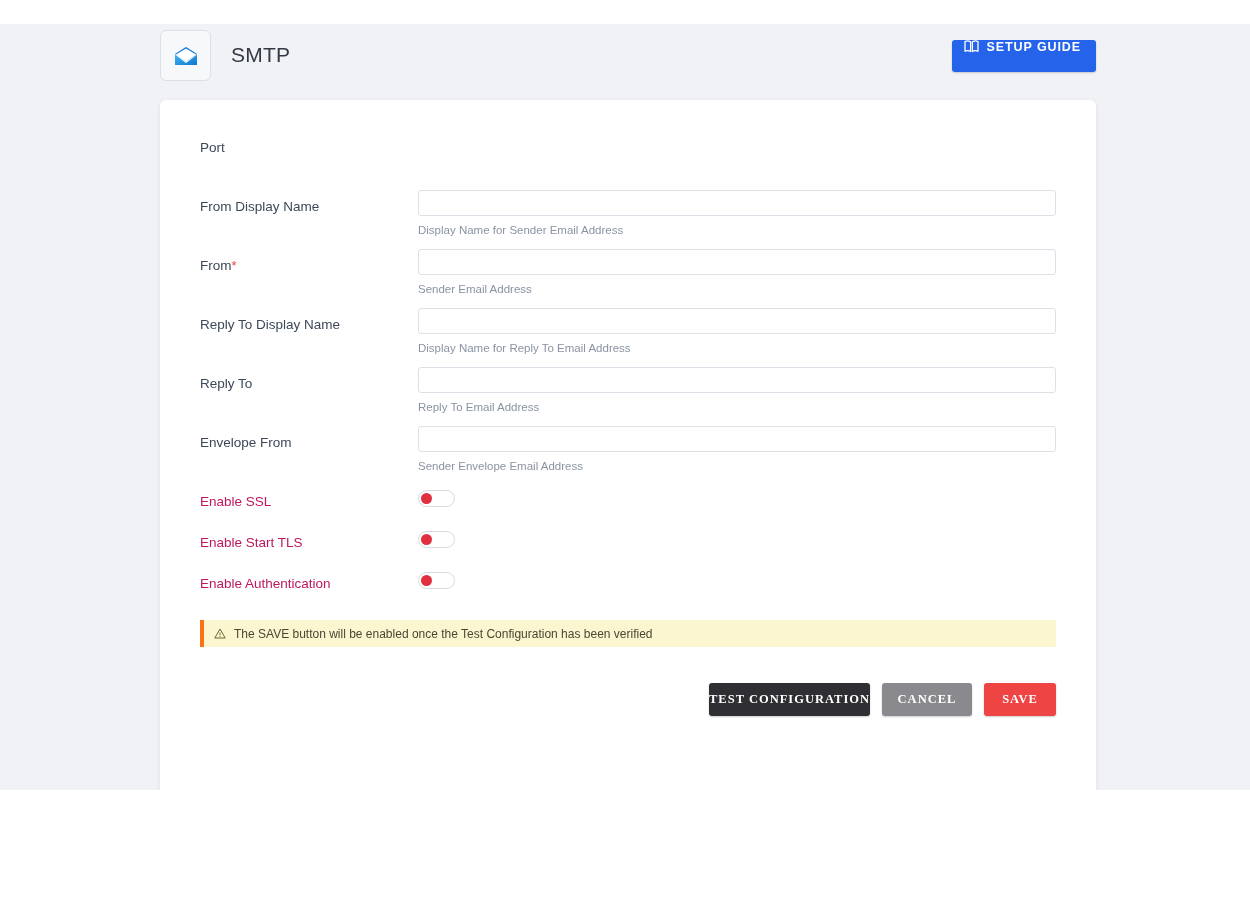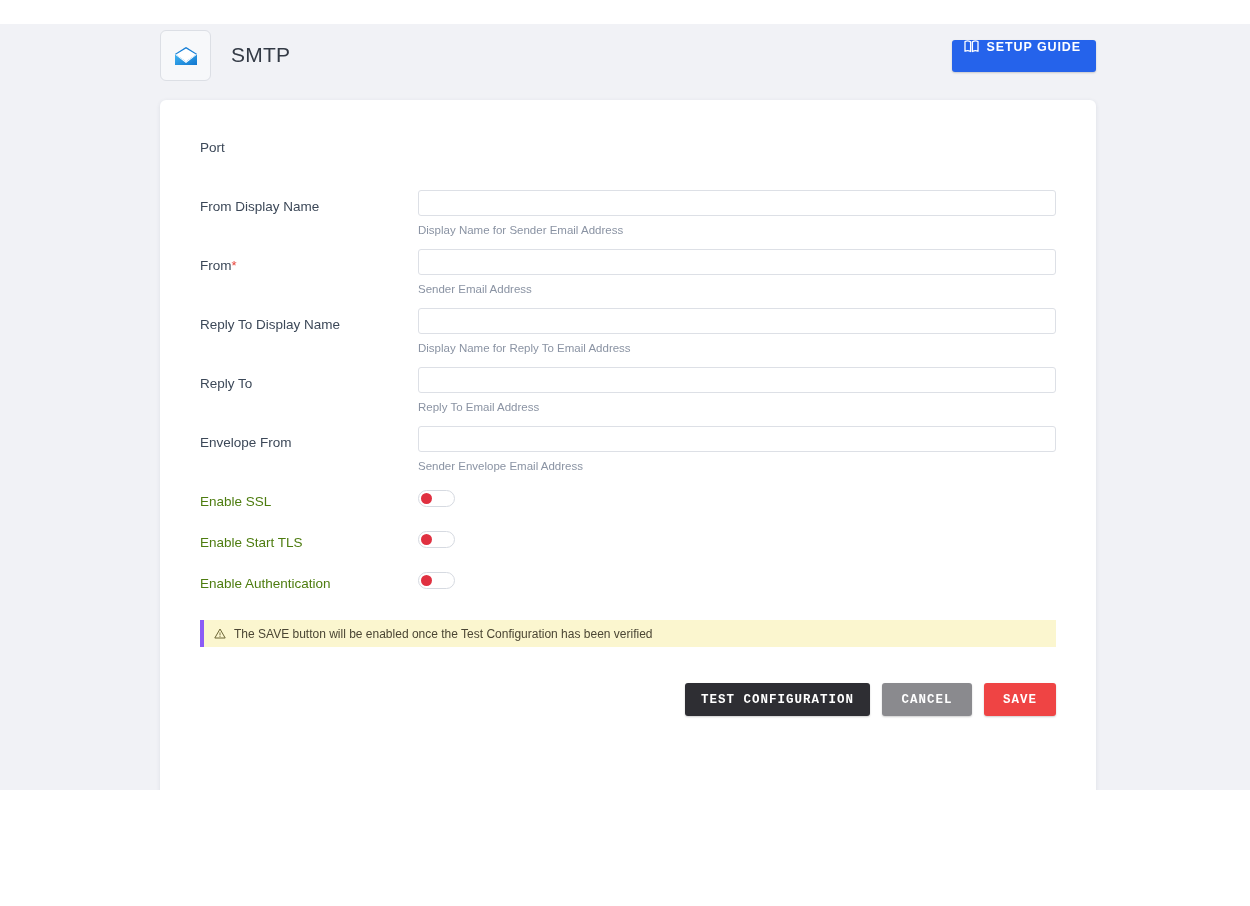--- a/index.html
+++ b/index.html
@@ -129,21 +129,21 @@
   
   .trow {
     position: relative;
     height: 41px;
   }
   .trow .label {
     position: absolute;
     left: 0; top: 8px;
     width: 210px;
     font-size: 13.5px;
-    color: #4d7c0f;
+    color: #be185d;
     line-height: 18px;
   }
   .toggle {
     position: absolute;
     left: 218px; top: 5px;
     width: 37px; height: 17px;
     background: #ffffff;
     border: 1px solid #d6dae1;
     border-radius: 10px;
     cursor: pointer;
@@ -156,21 +156,21 @@
     background: #e03040;
   }
 
   
   .warn {
     position: relative;
     margin-top: 12px;
     width: 856px;
     height: 27px;
     background: #fbf6cf;
-    border-left: 4px solid #8b5cf6;
+    border-left: 4px solid #f97316;
     display: flex;
     align-items: center;
     padding-left: 10px;
     gap: 8px;
   }
   .warn .wtext {
     font-size: 12px;
     color: #4b4634;
     line-height: 16px;
   }
@@ -187,23 +187,23 @@
   }
   .btn {
     height: 33px;
     border: none;
     border-radius: 3px;
     color: #ffffff;
     font-size: 12.5px;
     font-weight: bold;
     letter-spacing: 1px;
     cursor: pointer;
-    font-family: Liberation Mono, monospace;
+    font-family: Liberation Serif, serif;
     box-shadow: 0 1px 2px rgba(0,0,0,.2);
-    padding: 0 16px;
+    padding: 0 0;
   }
   .btn-test   { background: #2e2e33; }
   .btn-cancel { background: #8a8a8e; min-width: 90px; }
   .btn-save   { background: #ef4444; min-width: 72px; cursor: default; }
 </style>
 </head>
 <body>
 
 <div id="root">
   <div class="topstrip"></div>

